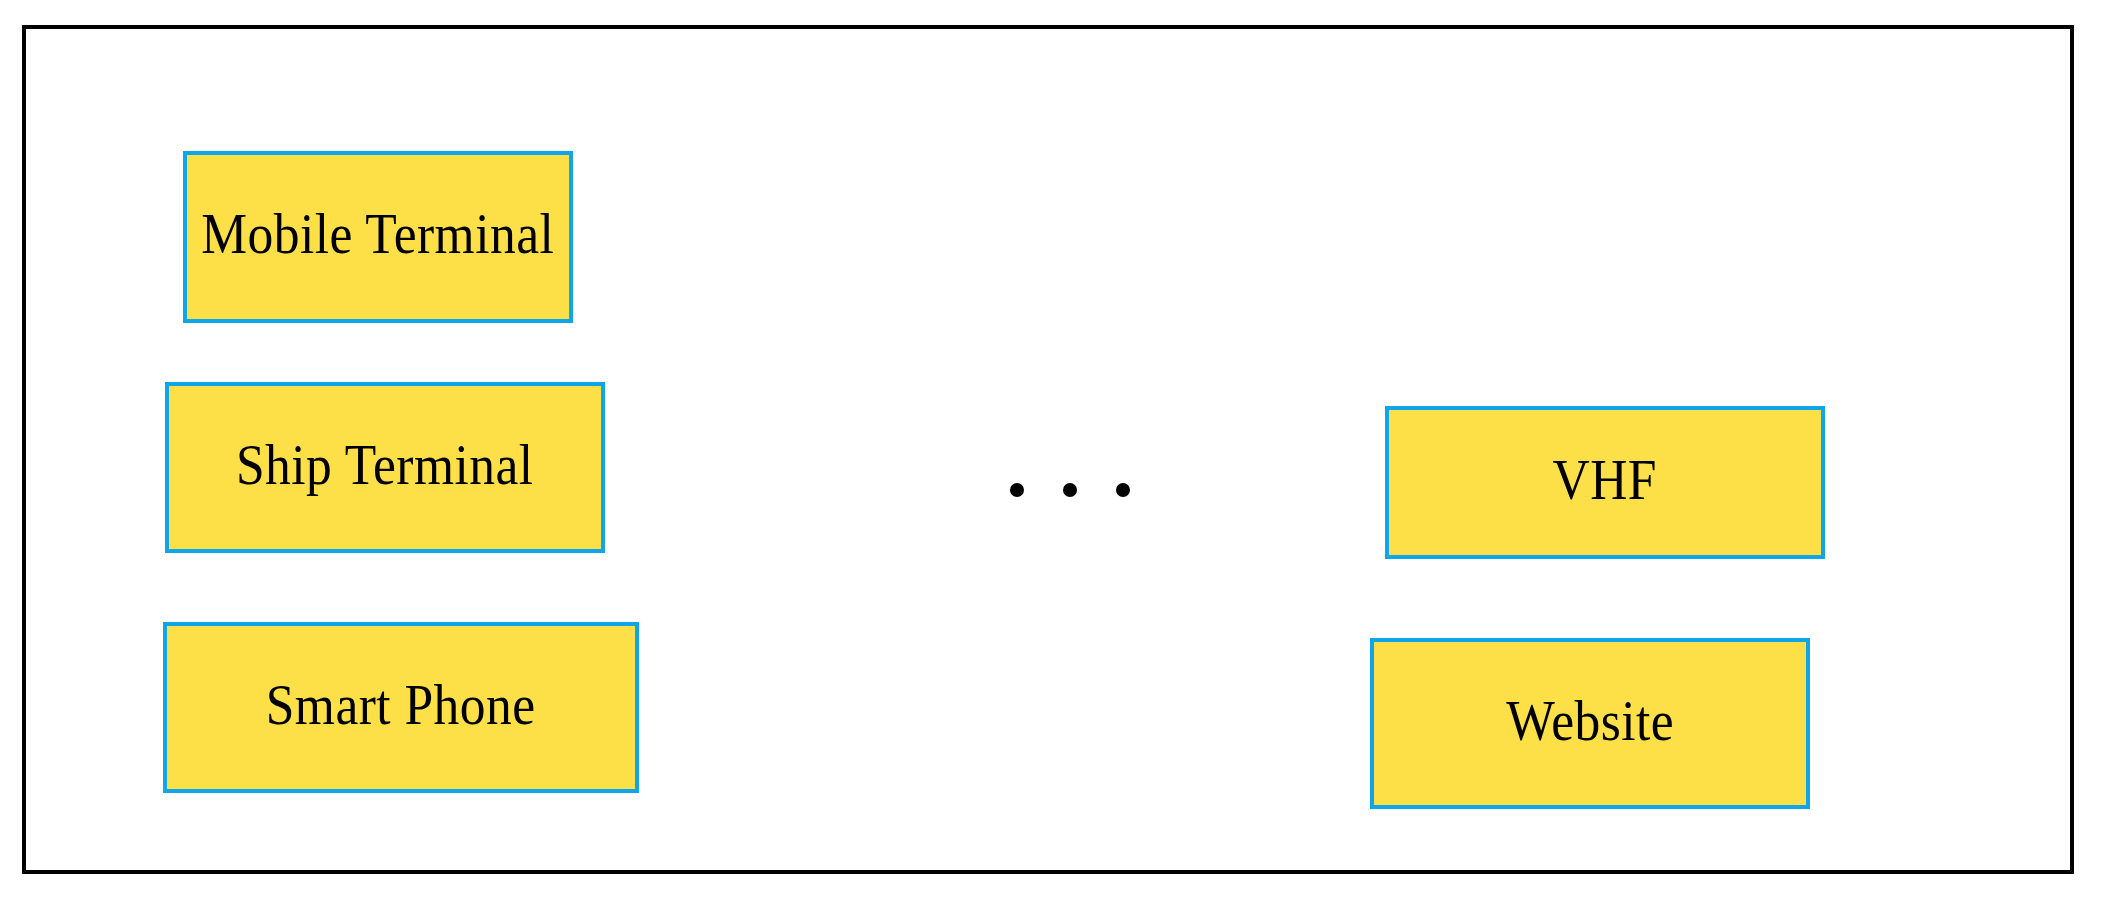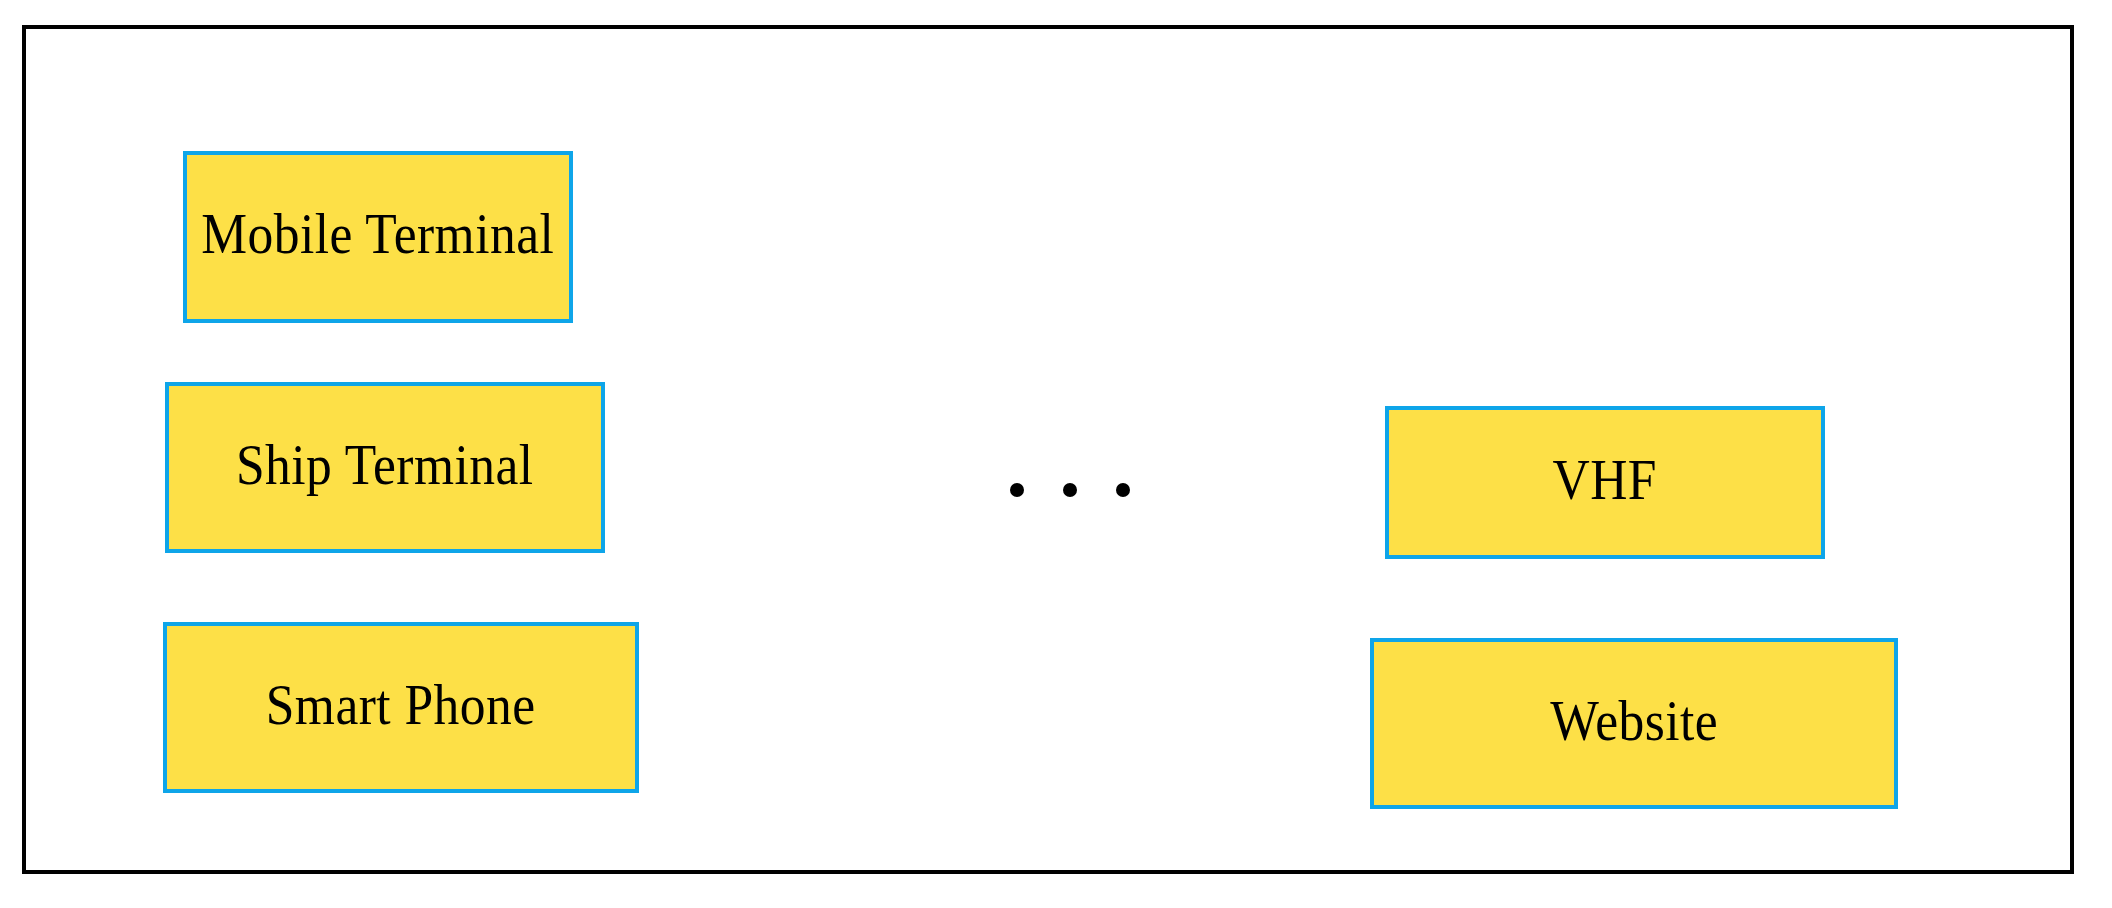--- a/index.html
+++ b/index.html
@@ -50,21 +50,21 @@
     position: relative;
     top: -3px;
   }
   
   #box-mobile-terminal { left: 183px; top: 151px;  width: 390px; height: 172px; }
   #box-ship-terminal   { left: 165px; top: 382px;  width: 440px; height: 171px; }
   #box-smart-phone     { left: 163px; top: 622px;  width: 476px; height: 171px; }
   
   #box-ais             { left: 1390px; top: 165px; width: 432px; height: 168px; }
   #box-vhf             { left: 1373px; top: 406px; width: 440px; height: 153px; margin-left: 12px; }
-  #box-website         { left: 1370px; top: 638px; width: 528px; height: 171px; }
+  #box-website         { left: 1370px; top: 638px; width: 440px; height: 171px; }
 
   
   .ellipsis-group {
     position: absolute;
     left: 1010px;
     top: 470px;
     width: 120px;
     height: 40px;
     display: flex;
     align-items: center;

